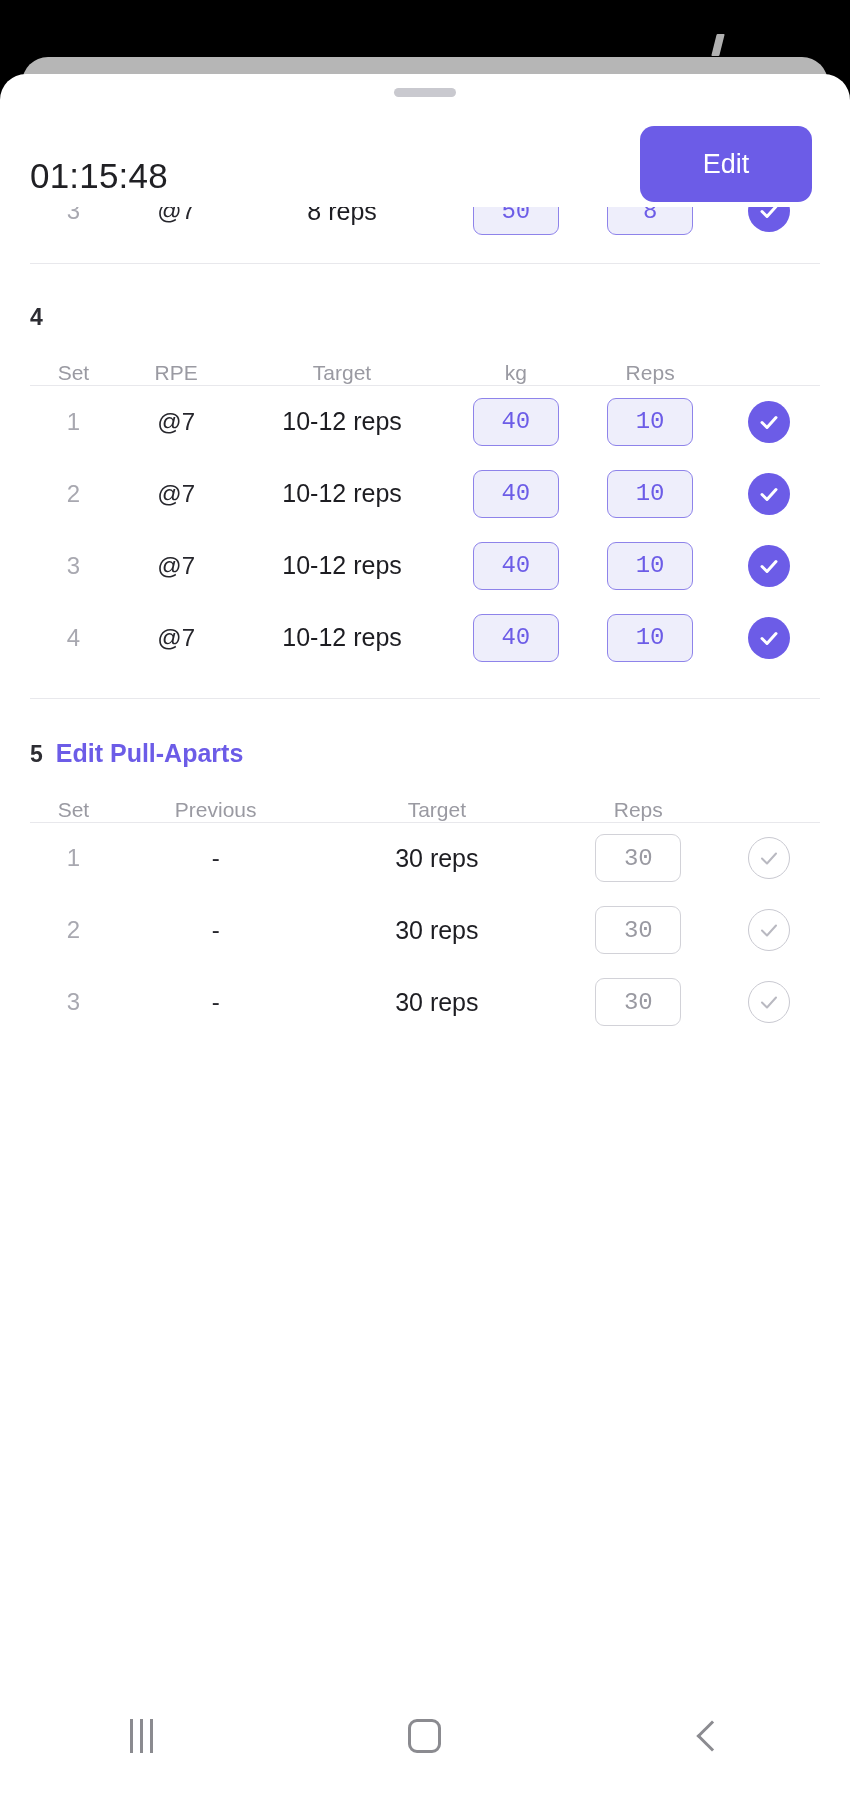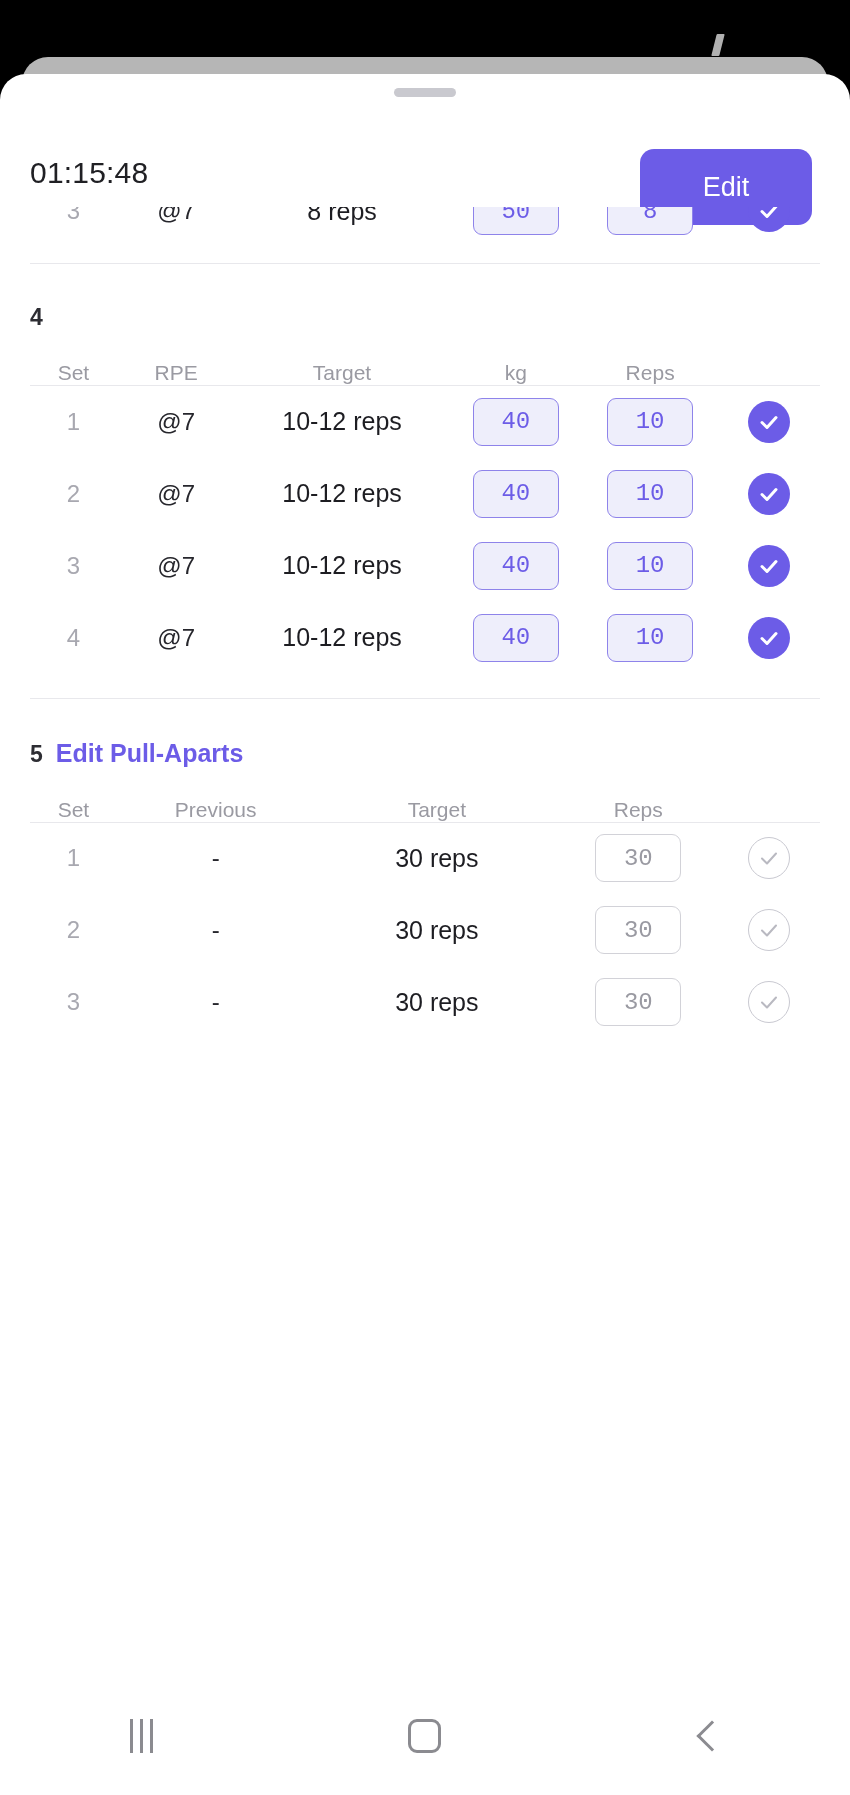--- a/index.html
+++ b/index.html
@@ -79,41 +79,40 @@
     position: absolute;
     top: 38px;
     left: 0;
     width: 850px;
     height: 120px;
   }
   .timer {
     position: absolute;
     left: 30px;
     top: 44px;
-    font-size: 30px;
+    font-size: 35px;
     color: #202024;
     letter-spacing: .2px;
   }
   .edit-button {
     position: absolute;
     right: 38px;
     top: 14px;
     width: 172px;
     height: 76px;
     background: #6c5ce7;
     border: none;
     border-radius: 14px;
     color: #ffffff;
     font-size: 27px;
     font-family: "Liberation Sans", sans-serif;
     cursor: pointer;
     display: flex;
     align-items: center;
     justify-content: center;
-    margin-top: 23px;
   }
 
   
   .content {
     position: absolute;
     top: 133px;
     left: 0;
     width: 850px;
     height: 1588px;
     overflow: hidden;

